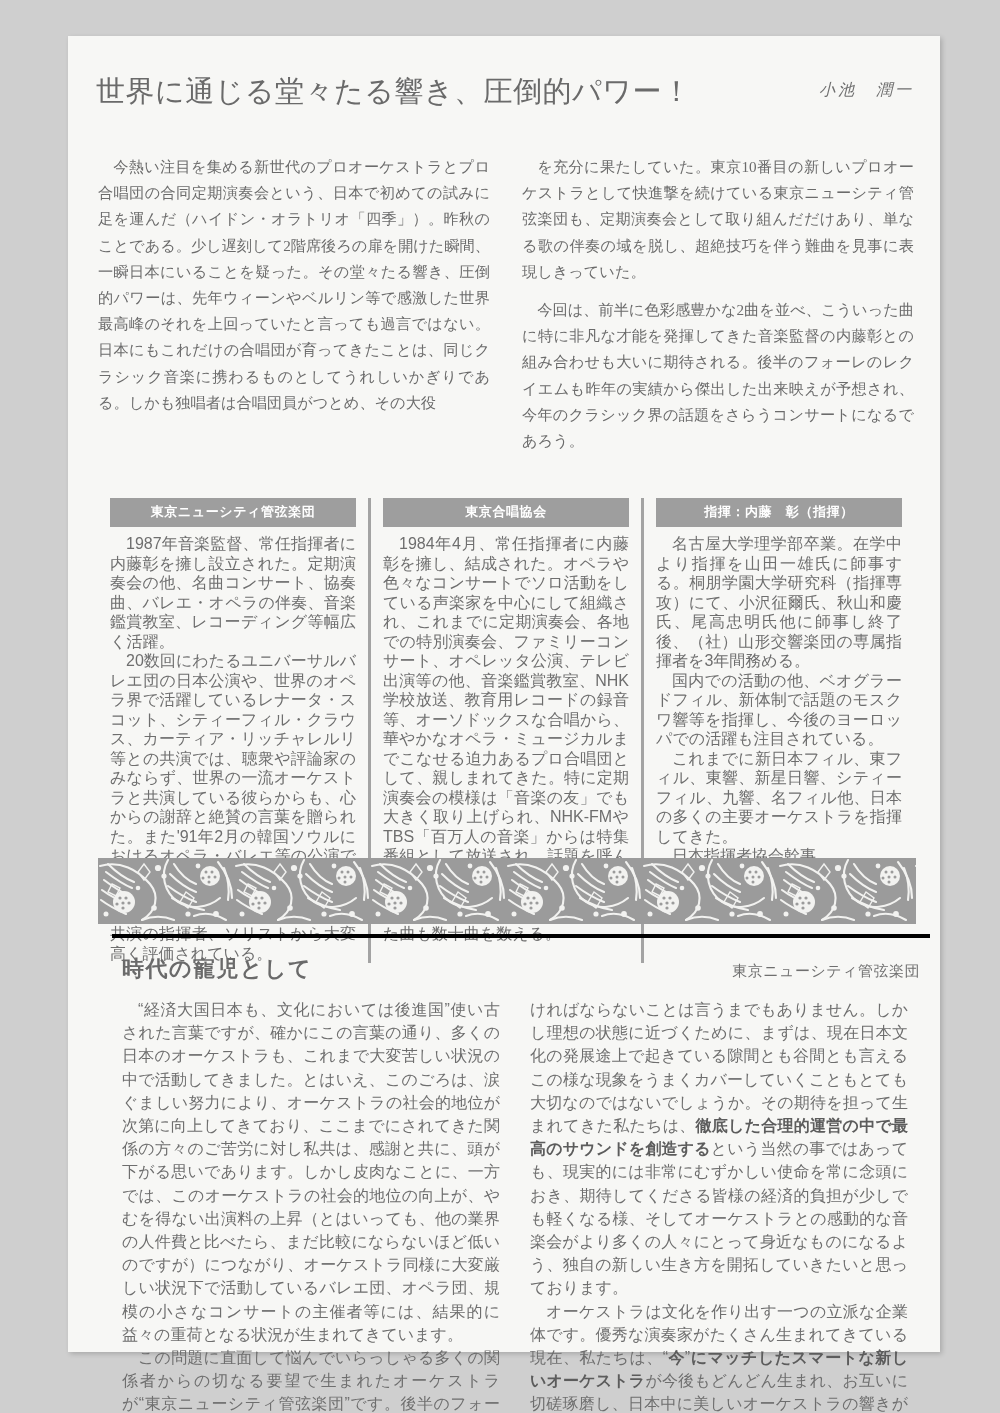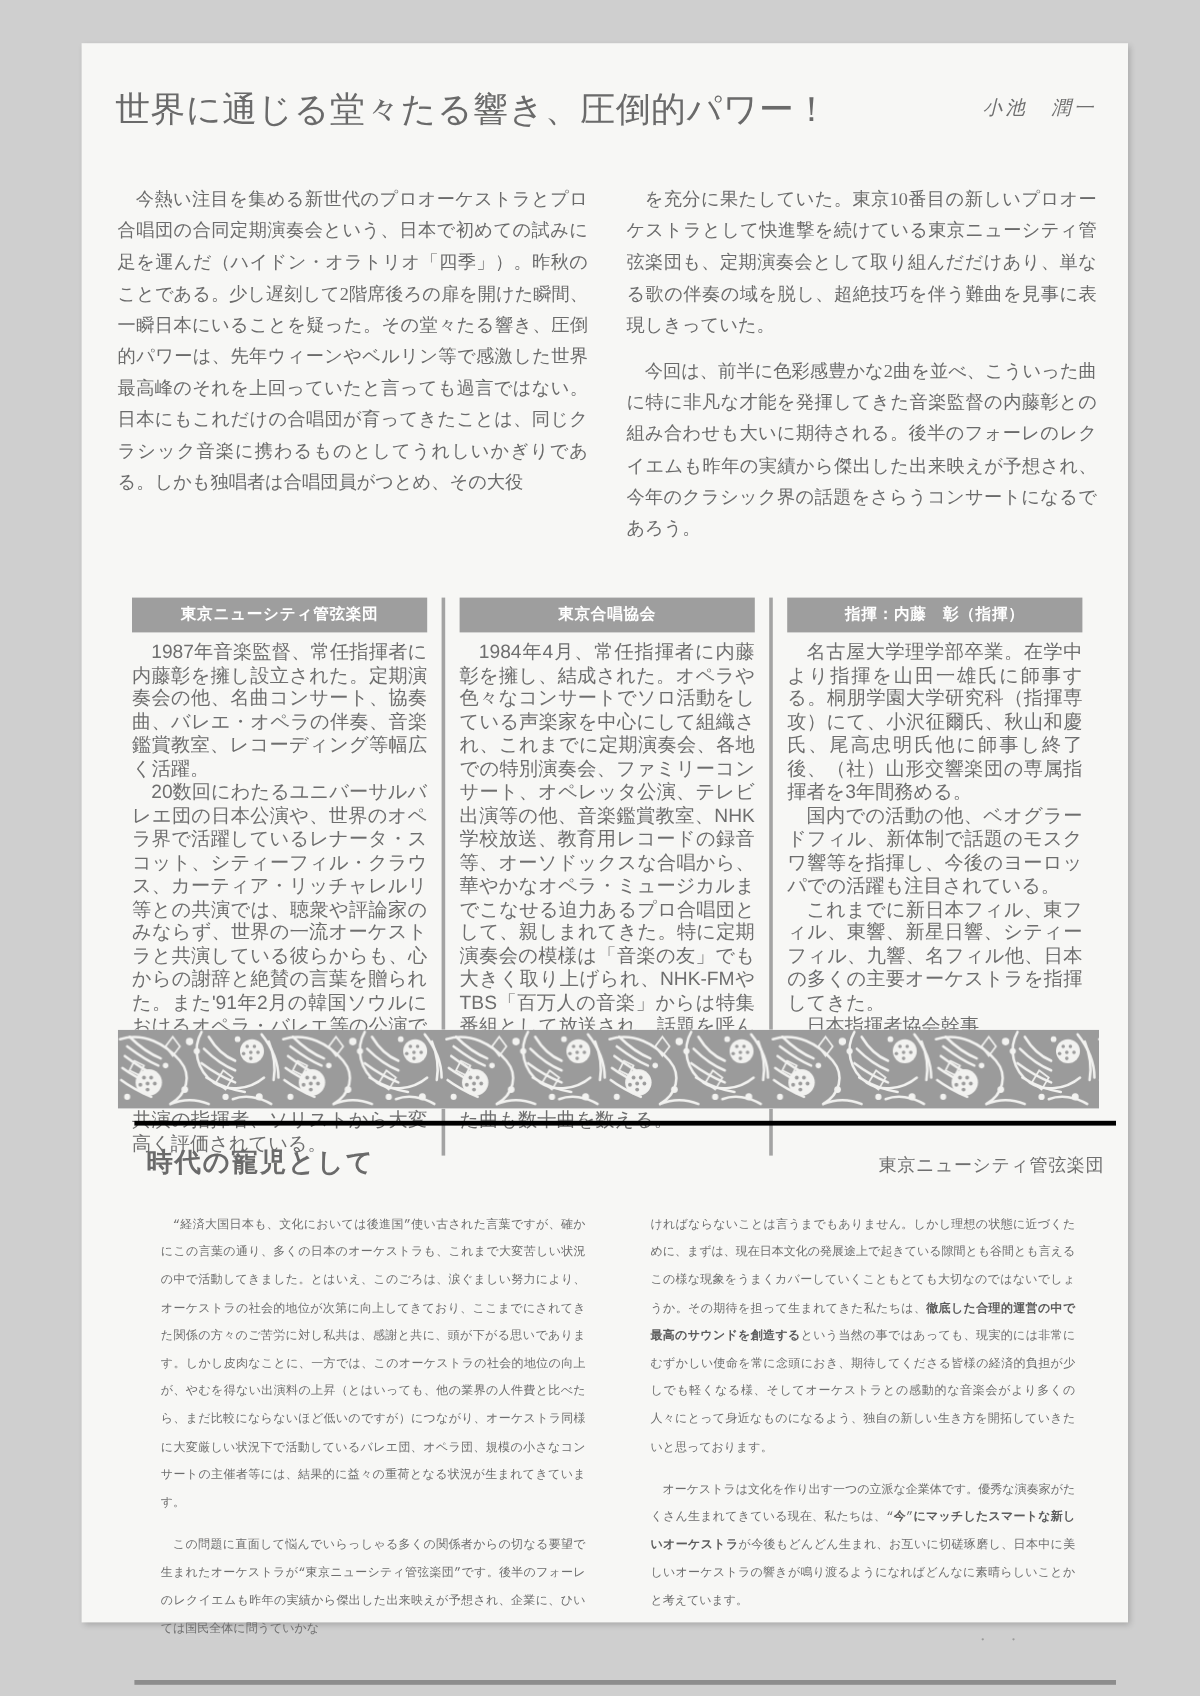--- a/index.html
+++ b/index.html
@@ -163,27 +163,27 @@
     letter-spacing: 0.5px;
     font-family: "Liberation Serif", "DejaVu Serif", serif;
   }
   .sec2-body {
     display: flex;
     gap: 30px;
     padding: 8px 10px 18px 10px;
   }
   .sec2-col { width: 378px; }
   .sec2-col p {
-    margin: 12px;
-    font-size: 10px;
+    margin: 0;
+    font-size: 16px;
     line-height: 23.2px;
     text-align: justify;
     text-indent: 1em;
     color: #6e6e6e;
-    font-family: Liberation Mono, monospace;
+    font-family: Liberation Sans, sans-serif;
   }
   .sec2-col b { font-weight: bold; color: #5c5c5c; }
   .noindent { text-indent: 0 !important; }
   .spacer-dots {
     text-align: right;
     font-size: 11px;
     color: #9a9a9a;
     letter-spacing: 6px;
     padding-right: 52px;
   }

